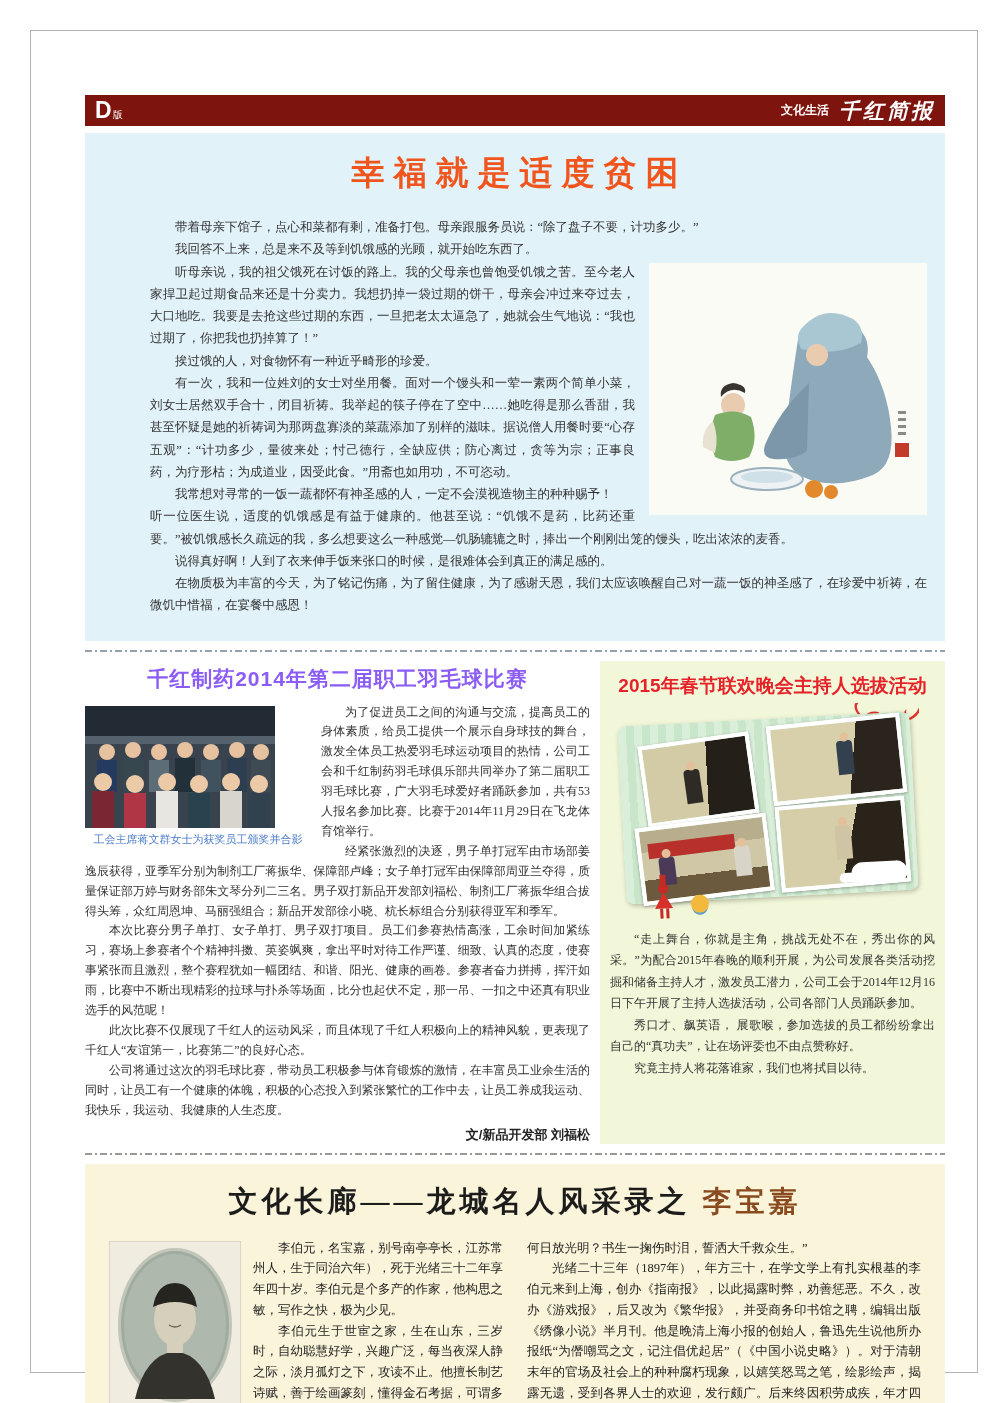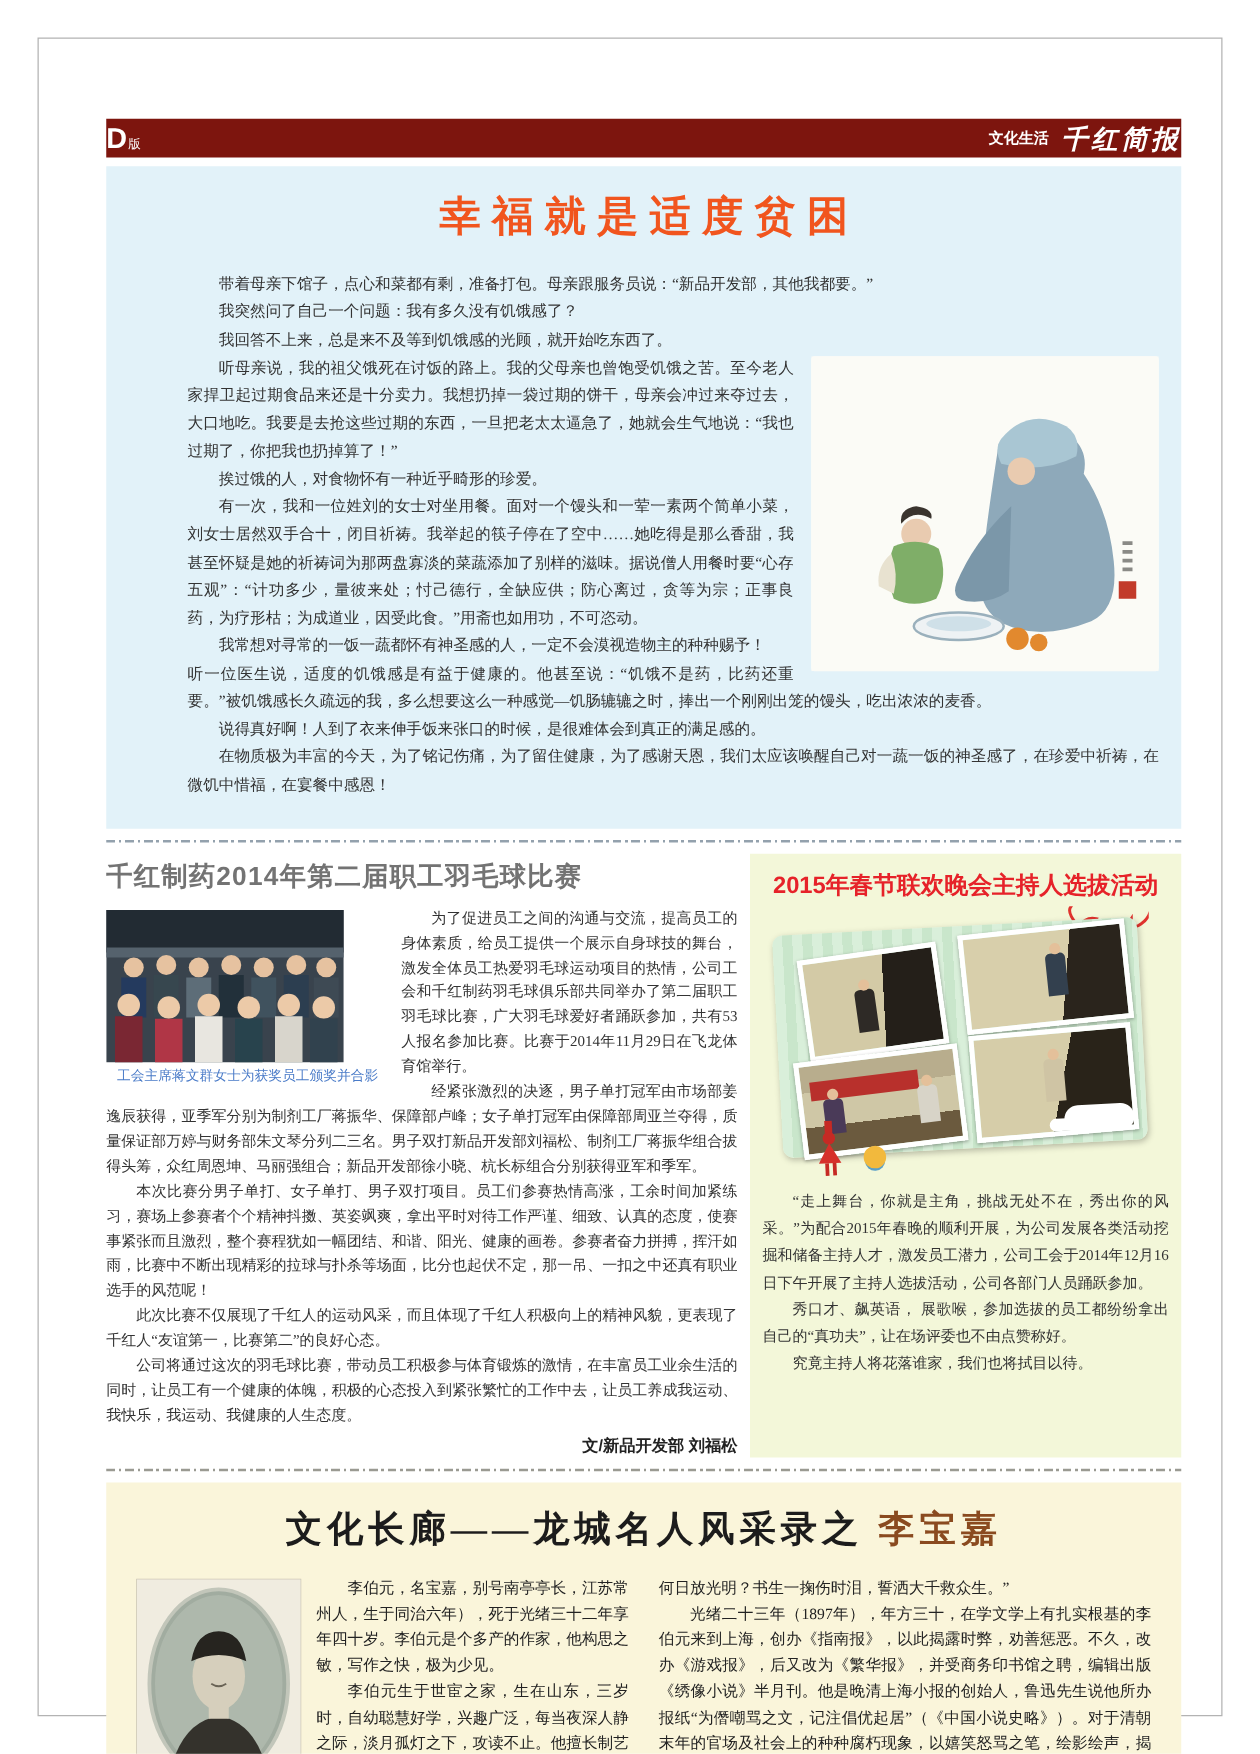--- a/index.html
+++ b/index.html
@@ -3,21 +3,21 @@
 <meta charset="utf-8">
 <style>
   html,body{margin:0;padding:0;}
   body{width:1008px;min-height:1403px;background:#ffffff;position:relative;
        font-family:"Liberation Serif","DejaVu Serif",serif;color:#333;}
   .sheet{position:relative;width:1008px;min-height:1403px;}
   .frame{position:absolute;left:30px;top:30px;width:946px;height:1341px;border:1px solid #b3b3b3;pointer-events:none;}
   .content{position:absolute;left:85px;top:95px;width:860px;}
 
   
-  .masthead{height:31px;background:#7d150e;color:#fff;display:flex;align-items:center;justify-content:space-between;padding:0 0;box-sizing:border-box;}
+  .masthead{height:31px;background:#7d150e;color:#fff;display:flex;align-items:center;justify-content:space-between;padding:0 10px;box-sizing:border-box;}
   .ed-d{font:bold 23px "Liberation Sans",sans-serif;}
   .ed-ban{font-size:10px;margin-left:1px;vertical-align:baseline;}
   .mh-right{display:flex;align-items:center;gap:10px;}
   .mh-section{font:bold 12px "Liberation Sans",sans-serif;margin-left:24px;}
   .mh-brand{font:bold italic 21px "Liberation Serif",serif;letter-spacing:3px;}
 
   
   .art1{margin-top:7px;background:#e2f2f9;padding:10px 8px 24px 17px;}
   .art1 h1{margin:8px 0 20px;text-align:center;color:#f1551e;
            font:bold 33px "Liberation Sans","DejaVu Sans",sans-serif;letter-spacing:9px;}
@@ -28,21 +28,21 @@
   .illustration{float:right;width:278px;height:252px;margin:2px 0 4px 14px;background:#fcfcf8;border-radius:3px;}
 
   
   .dashsep{height:2px;margin:9px 0;
     background-image:repeating-linear-gradient(90deg,#93a1ad 0 7px,transparent 7px 10px,#93a1ad 10px 12px,transparent 12px 15px);}
   .dashsep.gray{background-image:repeating-linear-gradient(90deg,#9a9a92 0 7px,transparent 7px 10px,#9a9a92 10px 12px,transparent 12px 15px);}
 
   
   .middle{display:flex;gap:10px;margin-top:4px;align-items:stretch;}
   .col-left{width:505px;}
-  .bad-title{margin:4px 0 10px;text-align:left;color:#737373;
+  .bad-title{margin:4px 0 10px;text-align:center;color:#8b5cf6;
              font:bold 21px "Liberation Sans","DejaVu Sans",sans-serif;letter-spacing:1px;}
   .bad-body{font-size:12px;line-height:1.66;text-align:justify;}
   .bad-body p{margin:0;text-indent:2em;}
   .bad-photo{float:left;width:226px;margin:3px 10px 2px 0;}
   .bad-photo svg{display:block;}
   .bad-photo figcaption{color:#4a7bc8;font-size:11px;text-align:center;margin-top:2px;font-family:"Liberation Sans",sans-serif;}
   .byline{text-align:right;font:bold 13px "Liberation Sans",sans-serif;margin-top:5px;color:#222;}
 
   .col-right{width:345px;background:#f3f7d9;padding:8px 10px 12px;box-sizing:border-box;}
   .gala-title{margin:4px 0 8px;text-align:center;color:#e62229;
@@ -97,22 +97,21 @@
       </div>
       <div class="mh-right">
         <span class="mh-section">文化生活</span>
         <span class="mh-brand">千红简报</span>
       </div>
     </header>
 
     <section class="art1">
       <h1>幸福就是适度贫困</h1>
       <div class="a1-body">
-        <p>带着母亲下馆子，点心和菜都有剩，准备打包。母亲跟服务员说：“新品开发部，其他我都要。”</p>
-        <p>我突然问了自己一个问题：我有多久没有饥饿感了？</p>
+        <p>带着母亲下馆子，点心和菜都有剩，准备打包。母亲跟服务员说：“除了盘子不要，计功多少。”</p>
         <p>我回答不上来，总是来不及等到饥饿感的光顾，就开始吃东西了。</p>
         <figure class="illustration">
           <svg width="278" height="252" viewBox="0 0 278 252">
             <rect x="0" y="0" width="278" height="252" fill="#fbfbf6"></rect>
 
             <path d="M150 70 q30 -28 58 -6 q14 12 10 30 q20 30 24 70 q4 38 -18 48 q-40 16 -70 2 q-22 -12 -18 -40 q4 -40 14 -104z" fill="#8ea9ba"></path>
             <path d="M152 66 q22 -26 52 -10 q12 8 8 24 q-26 14 -60 6 q-6 -12 0 -20z" fill="#a9c6d3"></path>
             <circle cx="168" cy="92" r="11" fill="#e9cbb0"></circle>
             <path d="M160 120 q-30 28 -44 62 q-4 12 8 14 q20 2 34 -8z" fill="#7b97a9"></path>
 

